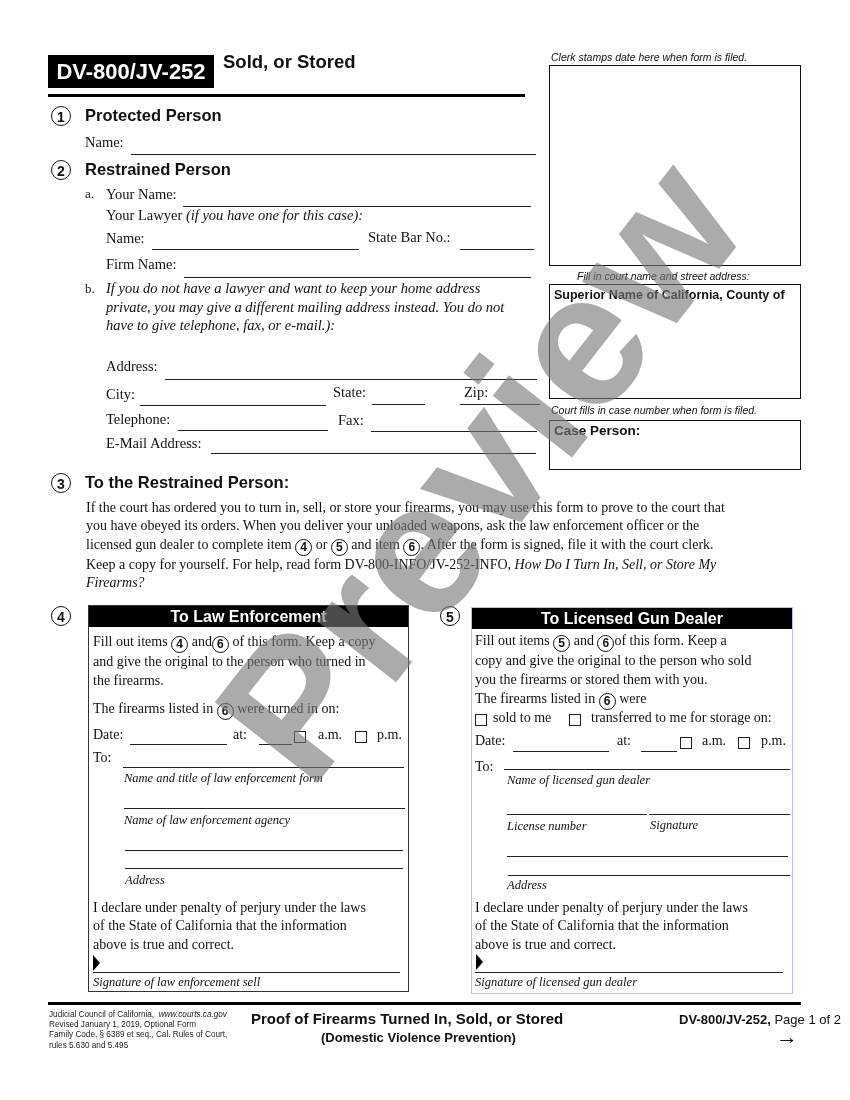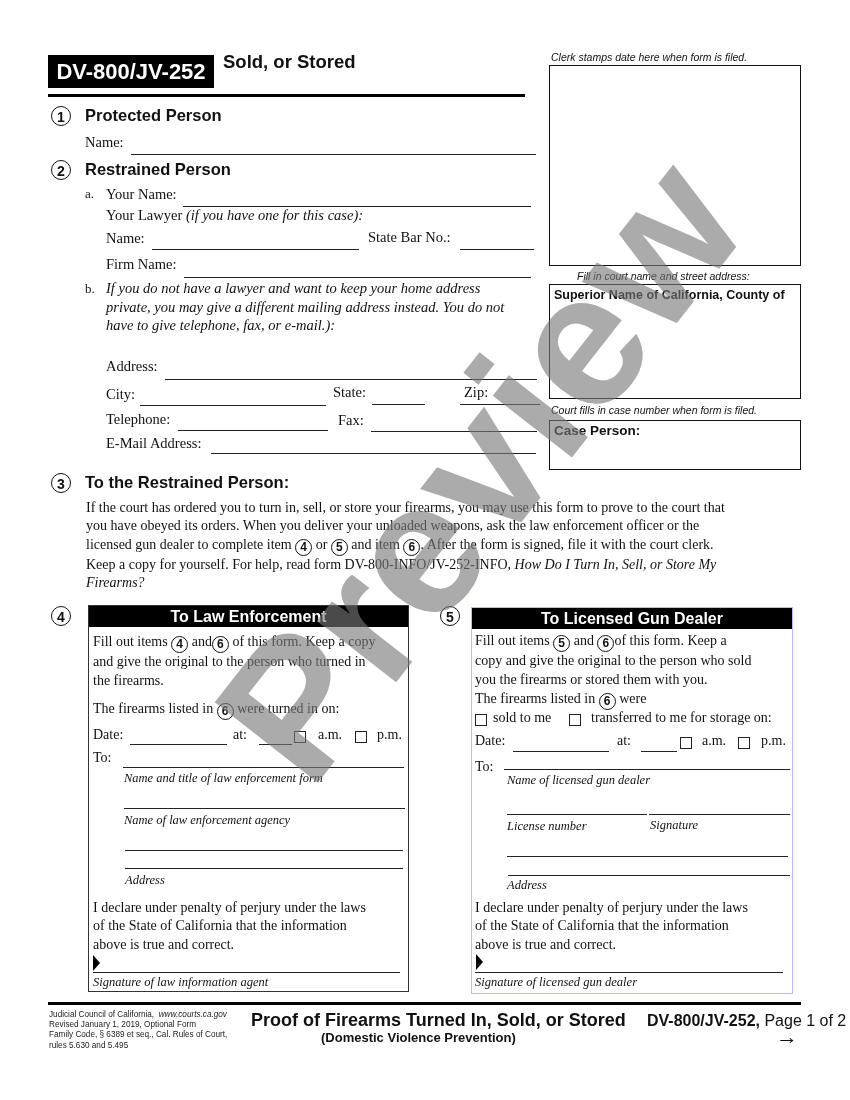--- a/index.html
+++ b/index.html
@@ -134,21 +134,21 @@
   <div class="line" style="left:36px;top:244px;width:278px;"></div>
   <div class="line" style="left:36px;top:262px;width:278px;"></div>
   <div class="cap" style="position:absolute;left:36px;top:267px;">Address</div>
   <div class="lbl" style="position:absolute;left:4px;top:293px;line-height:18.3px;font-size:14px;">
     <div>I declare under penalty of perjury under the laws</div>
     <div>of the State of California that the information</div>
     <div>above is true and correct.</div>
   </div>
   <div class="abs sig-arrow" style="left:4px;top:349px;"></div>
   <div class="line" style="left:4px;top:366px;width:307px;"></div>
-  <div class="cap" style="position:absolute;left:4px;top:369px;">Signature of law information agent</div>
+  <div class="cap" style="position:absolute;left:4px;top:369px;">Signature of law enforcement sell</div>
 </div>
 
 <div class="abs circ" style="left:440px;top:606px;">5</div>
 <div class="abs" style="left:471px;top:607px;width:322px;height:387px;border:1px solid #c4b5fd;box-sizing:border-box;">
   <div class="box-head">To Licensed Gun Dealer</div>
   <div class="lbl" style="position:absolute;left:3px;top:24px;line-height:18.5px;font-size:14px;width:315px;">
     <div><span>Fill out items</span> <span class="circ-sm">5</span> <span>and</span> <span class="circ-sm">6</span><span>of this form. Keep a</span></div>
     <div>copy and give the original to the person who sold</div>
     <div>you the firearms or stored them with you.</div>
   </div>
@@ -187,21 +187,21 @@
   <div class="cap" style="position:absolute;left:3px;top:367px;">Signature of licensed gun dealer</div>
 </div>
 
 <div class="abs" style="left:48px;top:1002px;width:753px;height:3px;background:#000;"></div>
 <div class="abs sans" style="left:49px;top:1010px;font-size:8.2px;line-height:10.2px;color:#222;">
   <div><span>Judicial Council of California,</span>&nbsp; <span class="it">www.courts.ca.gov</span></div>
   <div>Revised January 1, 2019, Optional Form</div>
   <div>Family Code, § 6389 et seq., Cal. Rules of Court,</div>
   <div>rules 5.630 and 5.495</div>
 </div>
-<div class="abs sans" style="left:251px;top:1010px;font-weight:bold;font-size:18px;">Proof of Firearms Turned In, Sold, or Stored</div>
+<div class="abs sans" style="left:251px;top:1010px;font-weight:bold;font-size:15px;">Proof of Firearms Turned In, Sold, or Stored</div>
 <div class="abs sans" style="left:321px;top:1030px;font-weight:bold;font-size:13px;">(Domestic Violence Prevention)</div>
-<div class="abs sans" style="left:632px;top:1012px;font-size:16px;padding-left:15px;">
+<div class="abs sans" style="left:664px;top:1012px;font-size:13px;padding-left:15px;">
   <span style="font-weight:bold;">DV-800/JV-252,</span>
   <span>Page 1 of 2</span>
 </div>
 <div class="abs sans" style="left:776px;top:1024px;font-size:22px;">→</div>
 
 <div id="watermark">Preview</div>
 
 </body></html>

